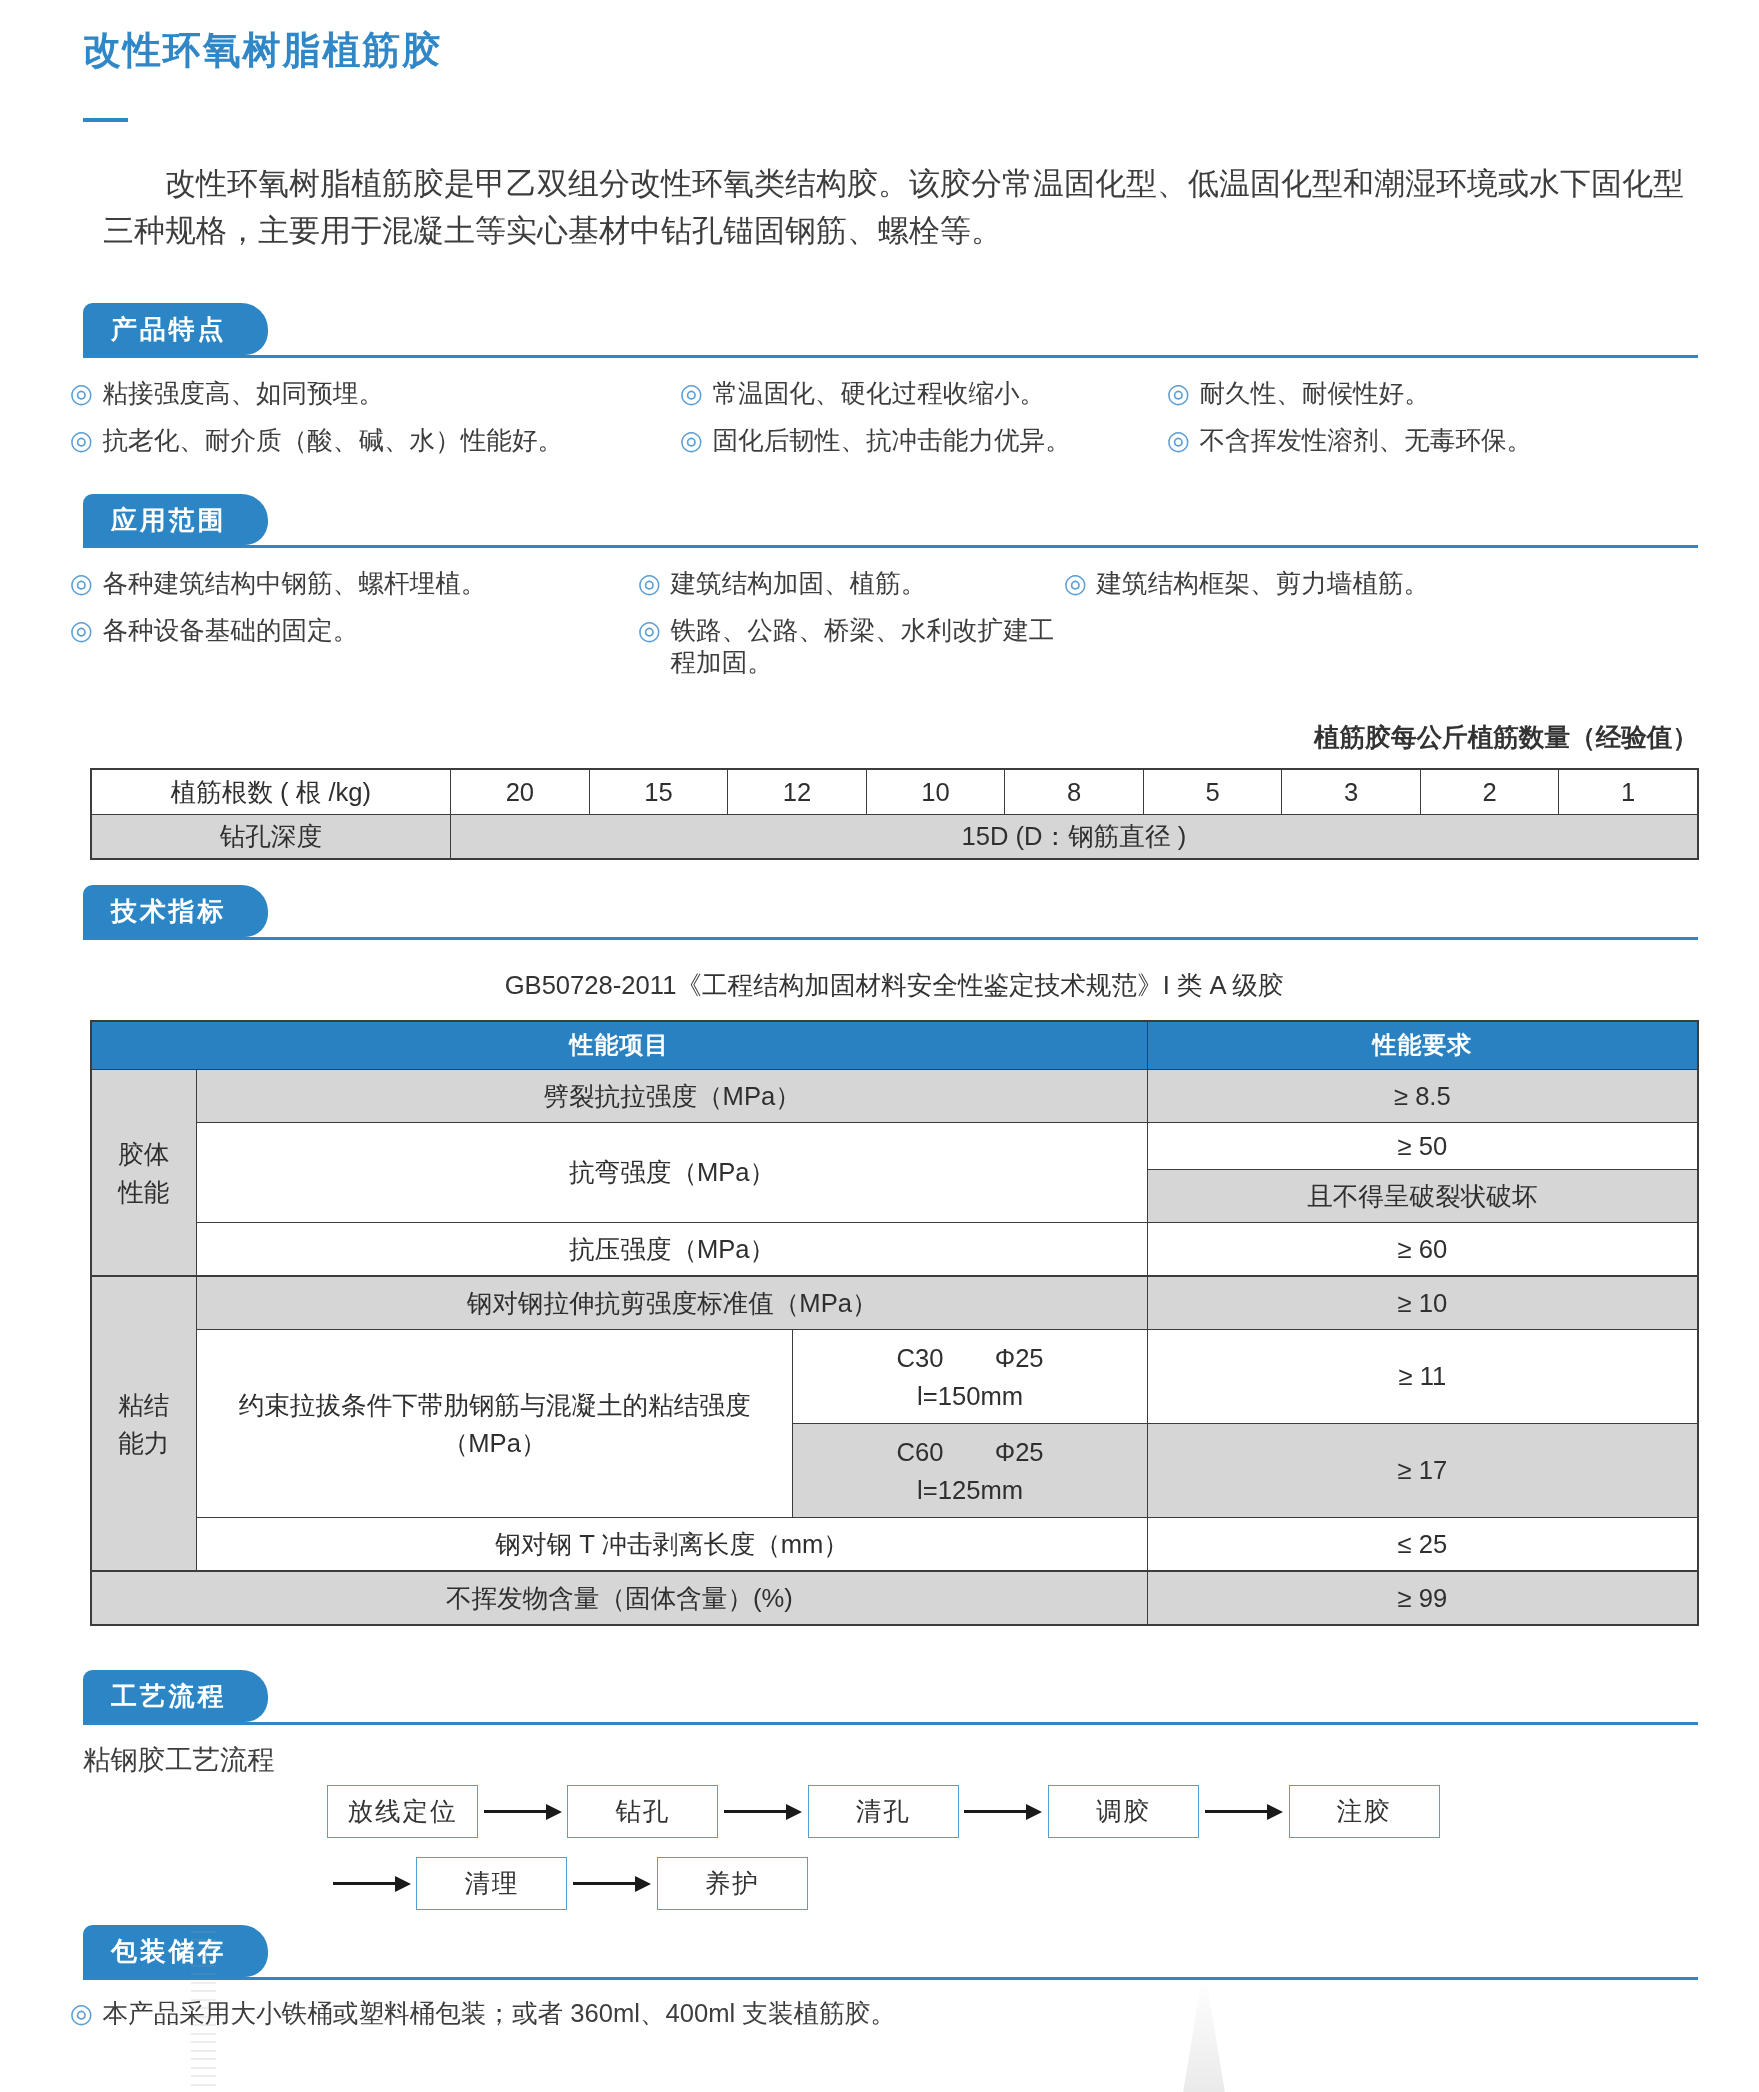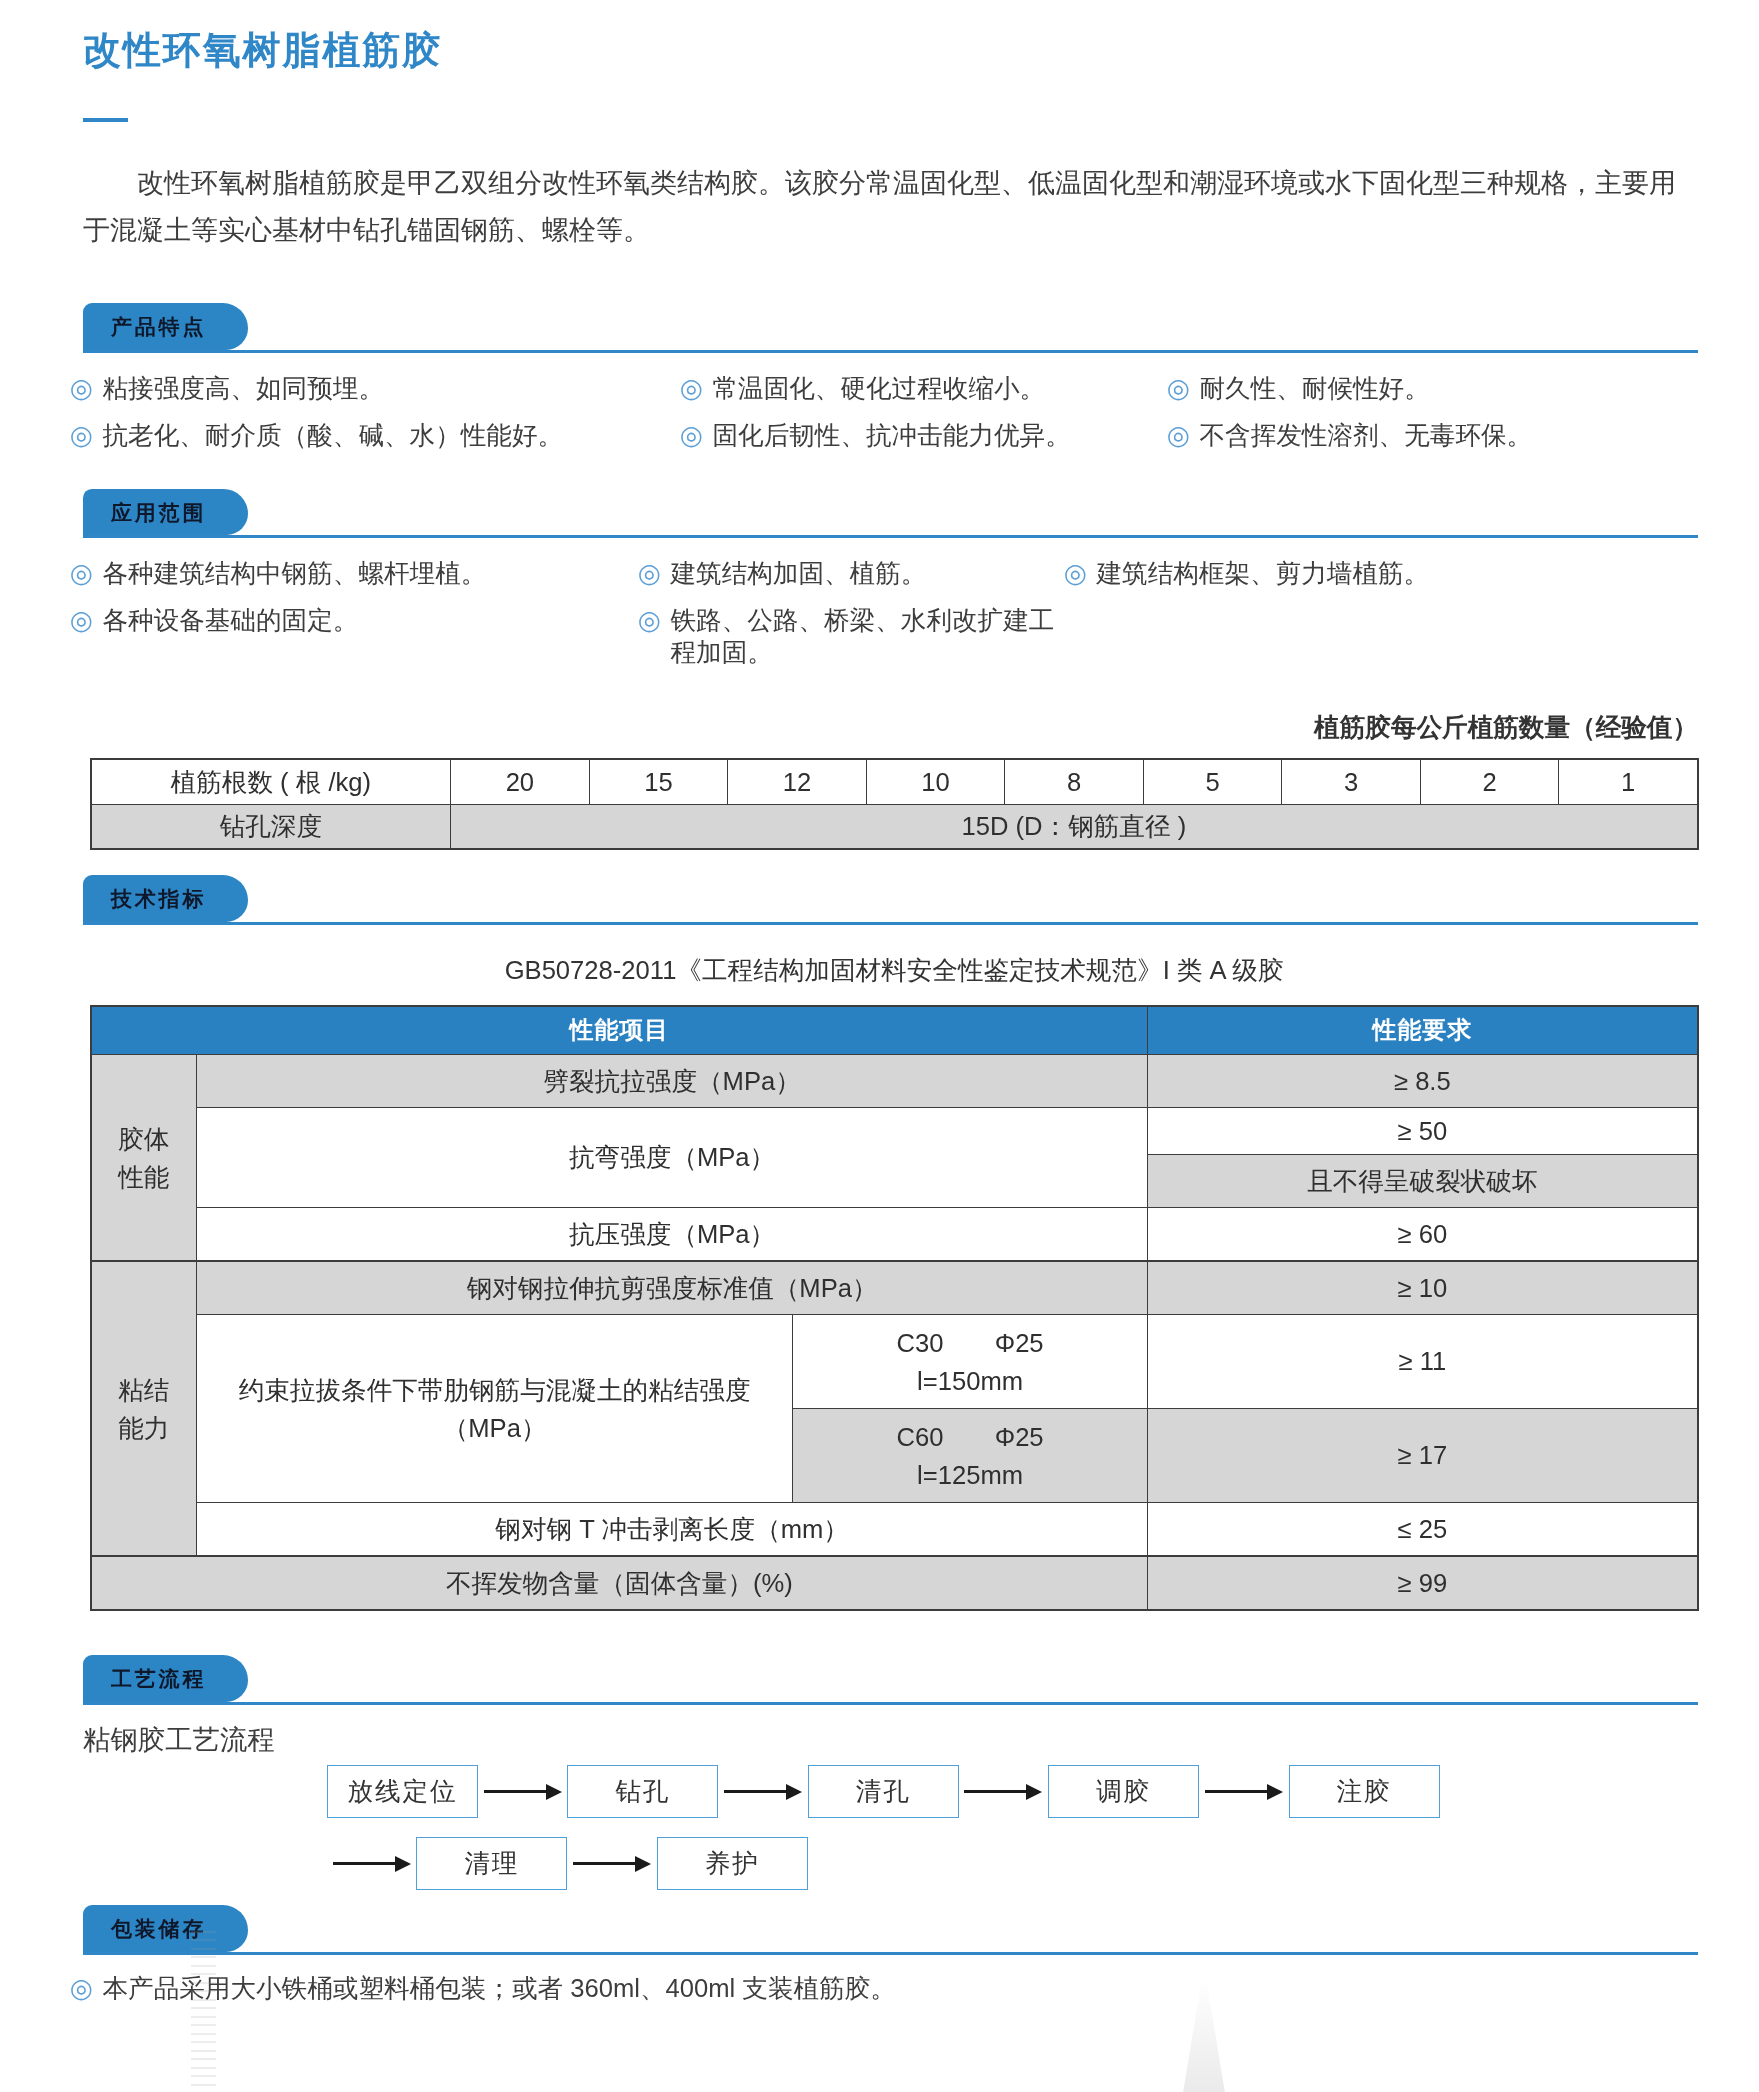--- a/index.html
+++ b/index.html
@@ -11,26 +11,26 @@
   *{box-sizing:border-box;margin:0;padding:0;}
   html,body{background:#fff;}
   body{
     width:1759px;height:2092px;overflow:hidden;position:relative;
     font-family:"Liberation Sans","DejaVu Sans",sans-serif;
     color:var(--text);
     padding:24.6px 61px 0 83px;
   }
   .page-title{font-size:38px;font-weight:bold;color:var(--accent);letter-spacing:1.9px;}
   .title-underline{width:45px;height:4.7px;background:var(--accent);margin-top:42px;}
-  .intro{margin-top:38px;font-size:27px;line-height:47px;text-indent:2em;color:var(--text);max-width:1614px;}
+  .intro{margin-top:38px;font-size:31px;line-height:47px;text-indent:2em;color:var(--text);max-width:1614px;margin-left:20px;}
 
   .sec-head{border-bottom:3.8px solid var(--accent);line-height:0;}
   .badge{
-    display:inline-block;background:var(--badge);color:#0f172a;font-weight:bold;
-    font-size:21px;line-height:1;padding:13.2px 42px 12.3px 28px;
+    display:inline-block;background:var(--badge);color:#ffffff;font-weight:bold;
+    font-size:26px;line-height:1;padding:13.2px 42px 12.3px 28px;
     border-radius:9.5px 26.5px 23px 0;letter-spacing:2.8px;vertical-align:bottom;
   }
   .mt-feat{margin-top:49px;} .mt-app{margin-top:38px;} .mt-spec{margin-top:24.6px;}
   .mt-proc{margin-top:44px;} .mt-pack{margin-top:15px;}
 
   .bullets-grid{display:grid;margin-top:19px;margin-left:-13.2px;row-gap:15px;font-size:25.6px;}
   .grid-feat{grid-template-columns:610px 487px 1fr;}
   .grid-app{grid-template-columns:568px 426px 1fr;}
   .bullet{display:flex;align-items:flex-start;line-height:32px;}
   .b-icon{color:var(--bullet);font-size:26.5px;margin-right:9.5px;line-height:32px;}

